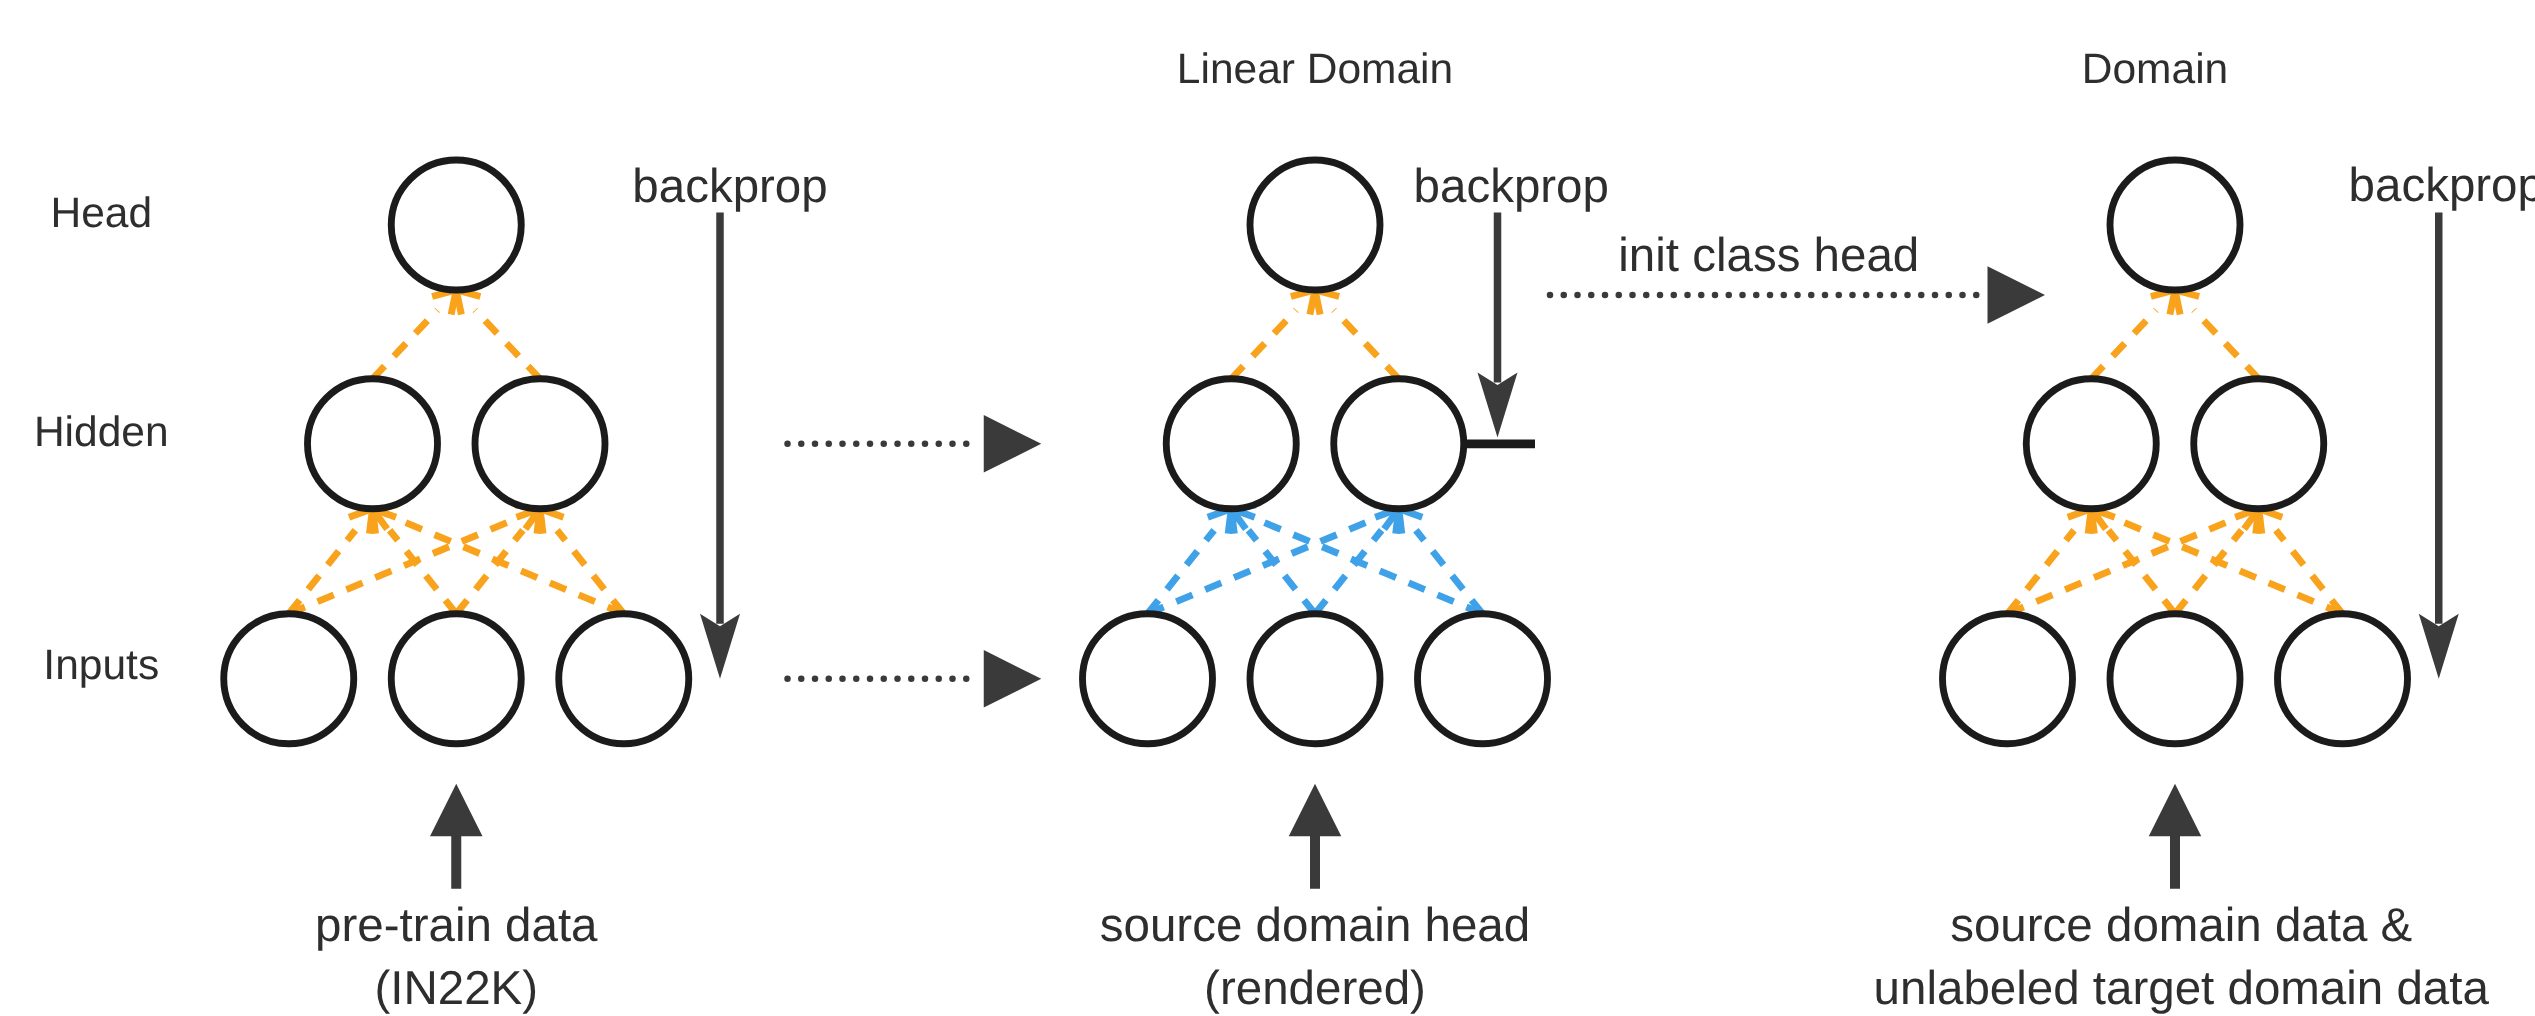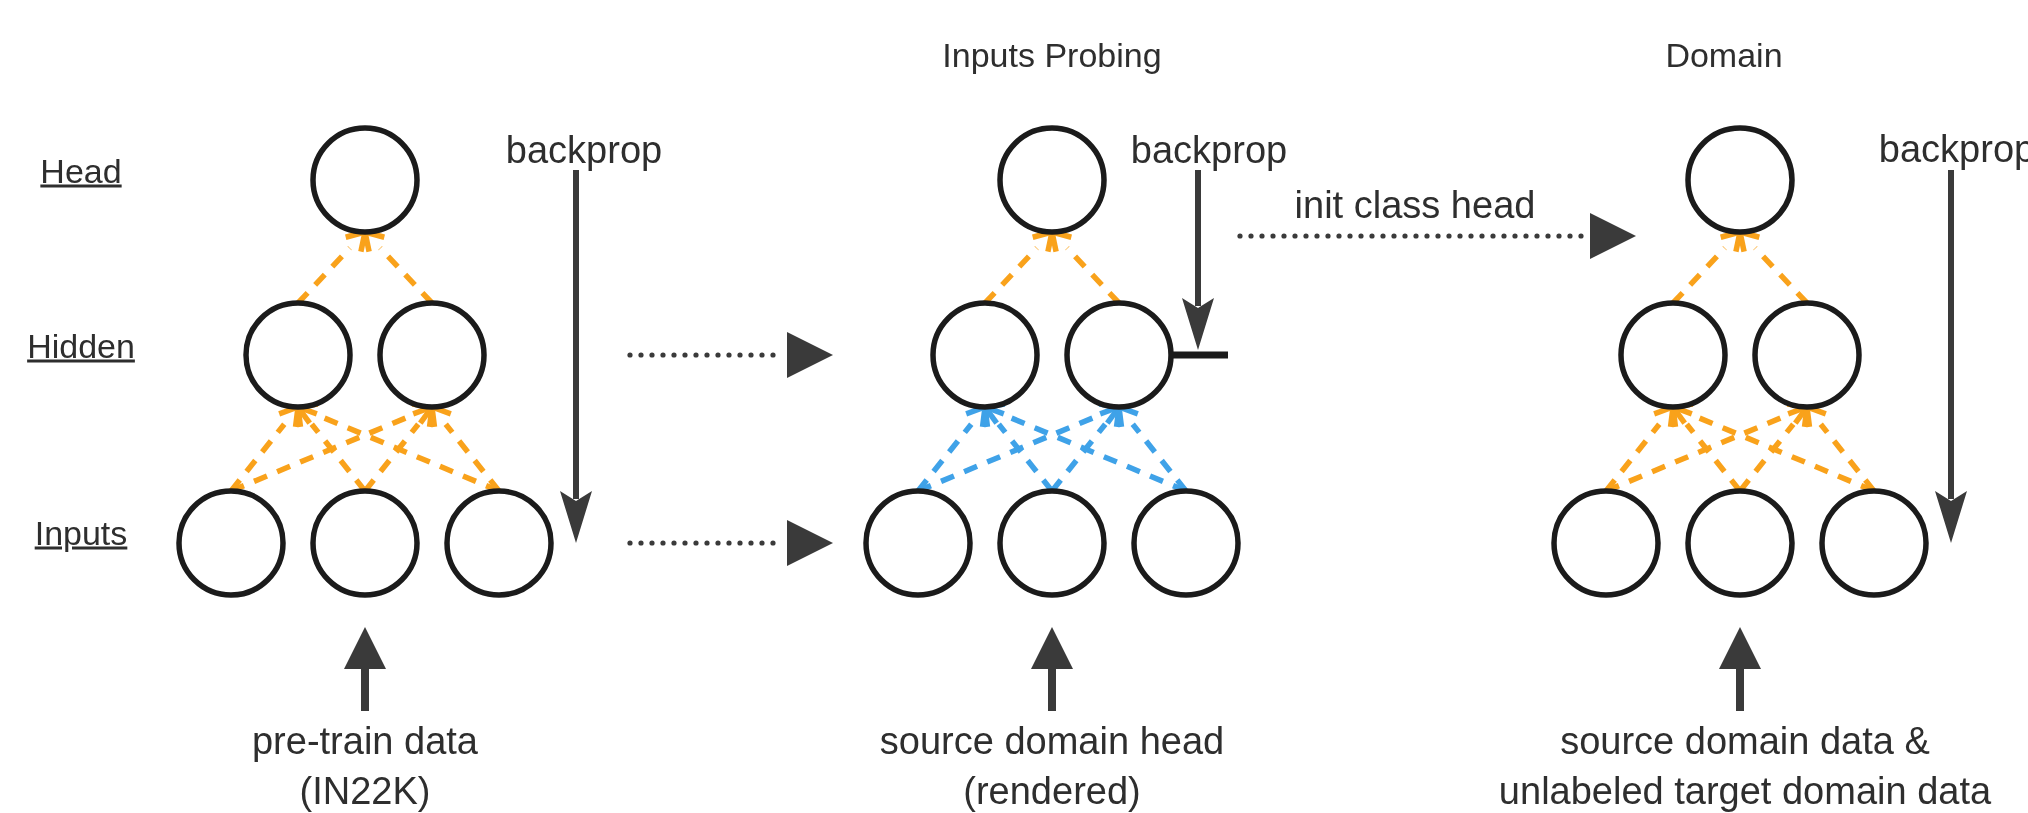--- a/index.html
+++ b/index.html
@@ -8,21 +8,21 @@
     font-family:"Liberation Sans","DejaVu Sans",sans-serif;color:#2e2e2e;overflow:hidden;
   }
   #diagram{position:absolute;left:0;top:0;}
   .title{
     position:absolute;top:0;height:110px;width:420px;margin-left:-210px;
     display:flex;flex-direction:column;justify-content:center;align-items:center;
     font-size:34px;line-height:53px;white-space:nowrap;
   }
   .rowlabel{
     position:absolute;left:6px;width:150px;text-align:center;
-    font-size:34px;transform:translateY(-50%);text-decoration:underline;
+    font-size:34px;transform:translateY(-50%);
   }
   .bp{
     position:absolute;transform:translate(-50%,-50%);
     font-size:38px;white-space:nowrap;
   }
   .caption{
     position:absolute;top:716px;width:660px;margin-left:-330px;text-align:center;
     font-size:38px;line-height:50px;white-space:nowrap;
   }
 </style>
@@ -210,21 +210,21 @@
         <circle cx="1581" cy="236" r="2.6" fill="#3A3A3A"></circle>
         <polygon points="1636,236 1590,213 1590,259" fill="#3A3A3A"></polygon>
       </g>
     </svg>
 
   <div class="rowlabel" style="top:171px">Head</div>
   <div class="rowlabel" style="top:346px">Hidden</div>
   <div class="rowlabel" style="top:533px">Inputs</div>
 
   <div class="title" style="left:1052px">
-    <div>Inputs Probing</div>
+    <div>Linear Domain</div>
     <div></div>
   </div>
   <div class="title" style="left:1724px">
     <div>Domain</div>
   </div>
 
   <div class="bp" style="left:584px;top:150px">backprop</div>
   <div class="bp" style="left:1209px;top:150px">backprop</div>
   <div class="bp" style="left:1957px;top:149px">backprop</div>
 

